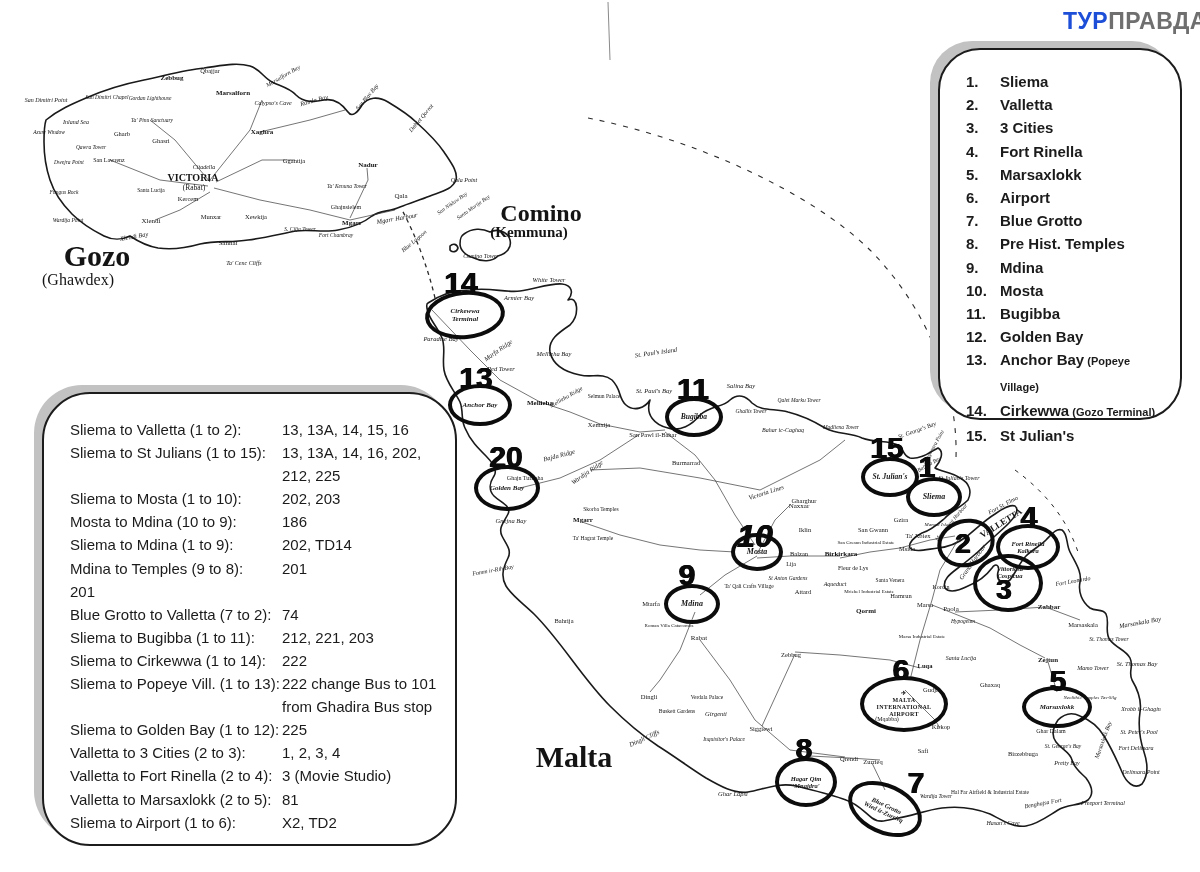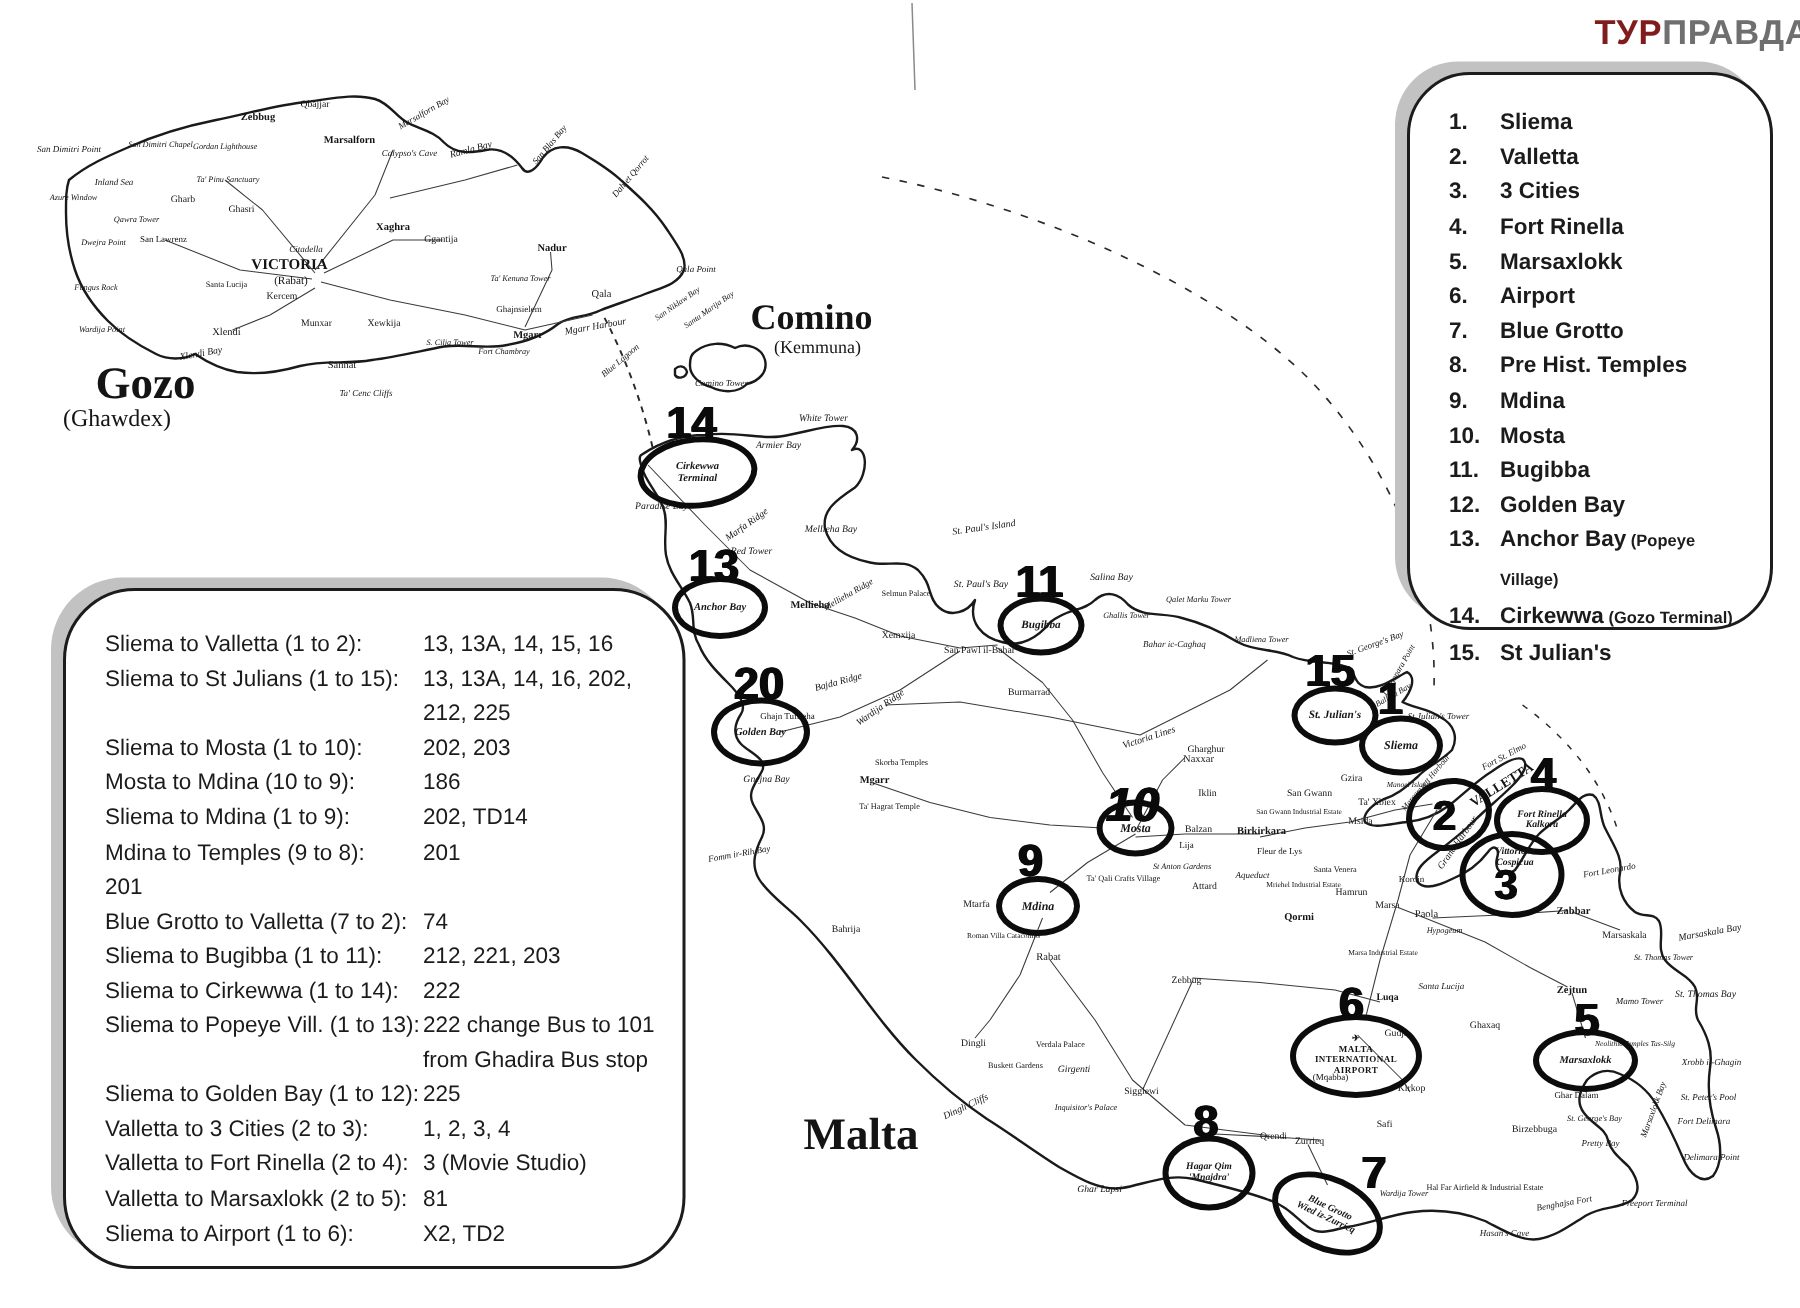--- a/index.html
+++ b/index.html
@@ -93,42 +93,42 @@
       <path stroke-width="1.1" stroke-dasharray="5 7" d="M 588,118 C 690,138 810,190 872,252 C 930,312 958,390 956,458"></path>
       <path stroke-width="1" stroke-dasharray="4 6" d="M 1015,470 C 1048,494 1068,522 1078,552"></path>
       <path stroke-width="1" stroke="#8a8a8a" d="M 608,2 L 610,60"></path>
     </g>
   </svg>
 
   <div id="map-labels">
       <div class="map-label b" style="left: 97px; top: 256px; font-size: 30px;">Gozo</div>
       <div class="map-label" style="left: 78px; top: 280px; font-size: 16px;">(Ghawdex)</div>
       <div class="map-label b" style="left: 541px; top: 213px; font-size: 24px;">Comino</div>
-      <div class="map-label" style="left: 545px; top: 232px; font-size: 12px;">(Kemmuna)</div>
+      <div class="map-label" style="left: 529px; top: 232px; font-size: 15px; font-weight: bold;">(Kemmuna)</div>
       <div class="map-label b" style="left: 574px; top: 757px; font-size: 30px;">Malta</div>
       <div class="map-label b" style="left: 193px; top: 177px; font-size: 10px;">VICTORIA</div>
       <div class="map-label" style="left: 194px; top: 187px; font-size: 7.5px;">(Rabat)</div>
       <div class="map-label i" style="left: 204px; top: 167px; font-size: 6px;">Citadella</div>
       <div class="map-label i" style="left: 46px; top: 100px; font-size: 6px;">San Dimitri Point</div>
       <div class="map-label i" style="left: 107px; top: 97px; font-size: 5.5px;">San Dimitri Chapel</div>
       <div class="map-label i" style="left: 150px; top: 98px; font-size: 5.5px;">Gordan Lighthouse</div>
       <div class="map-label b" style="left: 172px; top: 78px; font-size: 7px;">Zebbug</div>
       <div class="map-label" style="left: 210px; top: 70px; font-size: 6.5px;">Qbajjar</div>
       <div class="map-label b" style="left: 233px; top: 93px; font-size: 7px;">Marsalforn</div>
       <div class="map-label i" style="left: 283px; top: 76px; font-size: 6px; transform: translate(-50%, -50%) rotate(-30deg);">Marsalforn Bay</div>
       <div class="map-label i" style="left: 273px; top: 103px; font-size: 6px;">Calypso's Cave</div>
       <div class="map-label i" style="left: 314px; top: 100px; font-size: 6.5px; transform: translate(-50%, -50%) rotate(-15deg);">Ramla Bay</div>
       <div class="map-label i" style="left: 367px; top: 97px; font-size: 6px; transform: translate(-50%, -50%) rotate(-50deg);">San Blas Bay</div>
       <div class="map-label i" style="left: 421px; top: 118px; font-size: 6px; transform: translate(-50%, -50%) rotate(-50deg);">Dahlet Qorrot</div>
       <div class="map-label i" style="left: 76px; top: 122px; font-size: 6px;">Inland Sea</div>
       <div class="map-label i" style="left: 49px; top: 132px; font-size: 5.5px;">Azure Window</div>
       <div class="map-label" style="left: 122px; top: 133px; font-size: 6.5px;">Gharb</div>
       <div class="map-label i" style="left: 152px; top: 120px; font-size: 5.5px;">Ta' Pinu Sanctuary</div>
       <div class="map-label" style="left: 161px; top: 140px; font-size: 6.5px;">Ghasri</div>
-      <div class="map-label b" style="left: 262px; top: 132px; font-size: 7px; margin-top: 19px;">Xaghra</div>
+      <div class="map-label b" style="left: 262px; top: 132px; font-size: 7px;">Xaghra</div>
       <div class="map-label" style="left: 294px; top: 160px; font-size: 6.5px;">Ggantija</div>
       <div class="map-label b" style="left: 368px; top: 165px; font-size: 7px;">Nadur</div>
       <div class="map-label i" style="left: 347px; top: 186px; font-size: 5.5px;">Ta' Kenuna Tower</div>
       <div class="map-label" style="left: 401px; top: 196px; font-size: 7px;">Qala</div>
       <div class="map-label i" style="left: 91px; top: 147px; font-size: 5.5px;">Qawra Tower</div>
       <div class="map-label" style="left: 109px; top: 160px; font-size: 6px;">San Lawrenz</div>
       <div class="map-label i" style="left: 69px; top: 162px; font-size: 5.5px;">Dwejra Point</div>
       <div class="map-label i" style="left: 64px; top: 192px; font-size: 5.5px;">Fungus Rock</div>
       <div class="map-label i" style="left: 68px; top: 220px; font-size: 5.5px;">Wardija Point</div>
       <div class="map-label" style="left: 188px; top: 198px; font-size: 6.5px;">Kercem</div>
@@ -299,21 +299,21 @@
       <div class="marker-lines" style="left: 1057px; top: 707px; font-size: 7px;">Marsaxlokk</div>
       <div class="marker-ellipse" style="left: 806px; top: 782px; width: 54px; height: 42px; transform: translate(-50%, -50%) rotate(0deg);"></div>
       <div class="marker-number" style="left: 804px; top: 749px; font-size: 30px;">8</div>
       <div class="marker-lines" style="left: 806px; top: 782px; font-size: 6.5px;">Hagar Qim<br>'Mnajdra'</div>
       <div class="marker-ellipse" style="left: 885px; top: 809px; width: 70px; height: 42px; transform: translate(-50%, -50%) rotate(25deg);"></div>
       <div class="marker-number" style="left: 916px; top: 783px; font-size: 30px;">7</div>
       <div class="marker-lines" style="left: 885px; top: 809px; font-size: 6.5px; transform: translate(-50%, -50%) rotate(25deg);">Blue Grotto<br>Wied iz-Zurrieq</div>
     </div>
 
   <div id="logo">
-    <span style="color: #7f1d1d;">ТУР</span><span style="color: rgb(111, 111, 111);">ПРАВДА</span>
+    <span style="color: #1d4ed8;">ТУР</span><span style="color: rgb(111, 111, 111);">ПРАВДА</span>
   </div>
 
   <div id="legend-panel" class="panel">
       <div class="legend-item">
         <div>1.</div>
         <div>Sliema</div>
       </div>
       <div class="legend-item">
         <div>2.</div>
         <div>Valletta</div>

